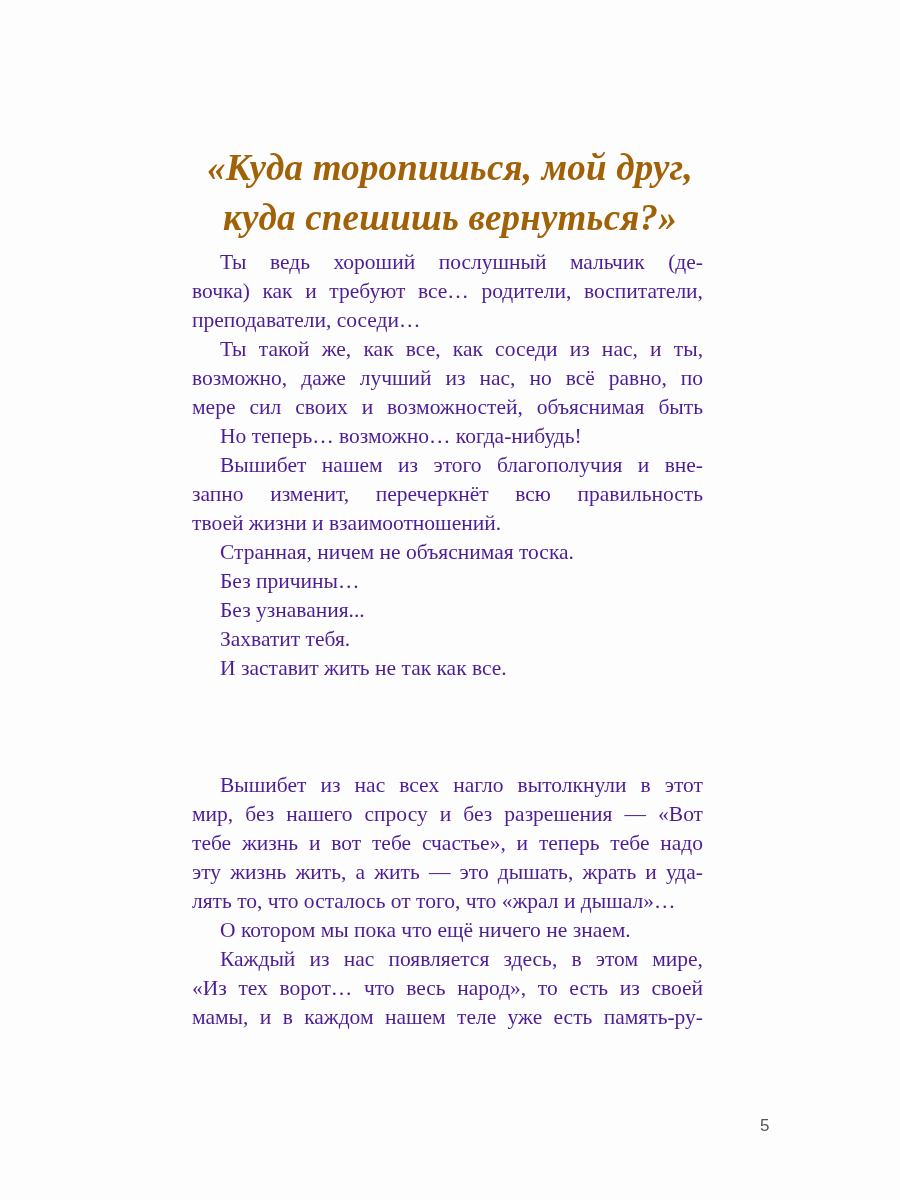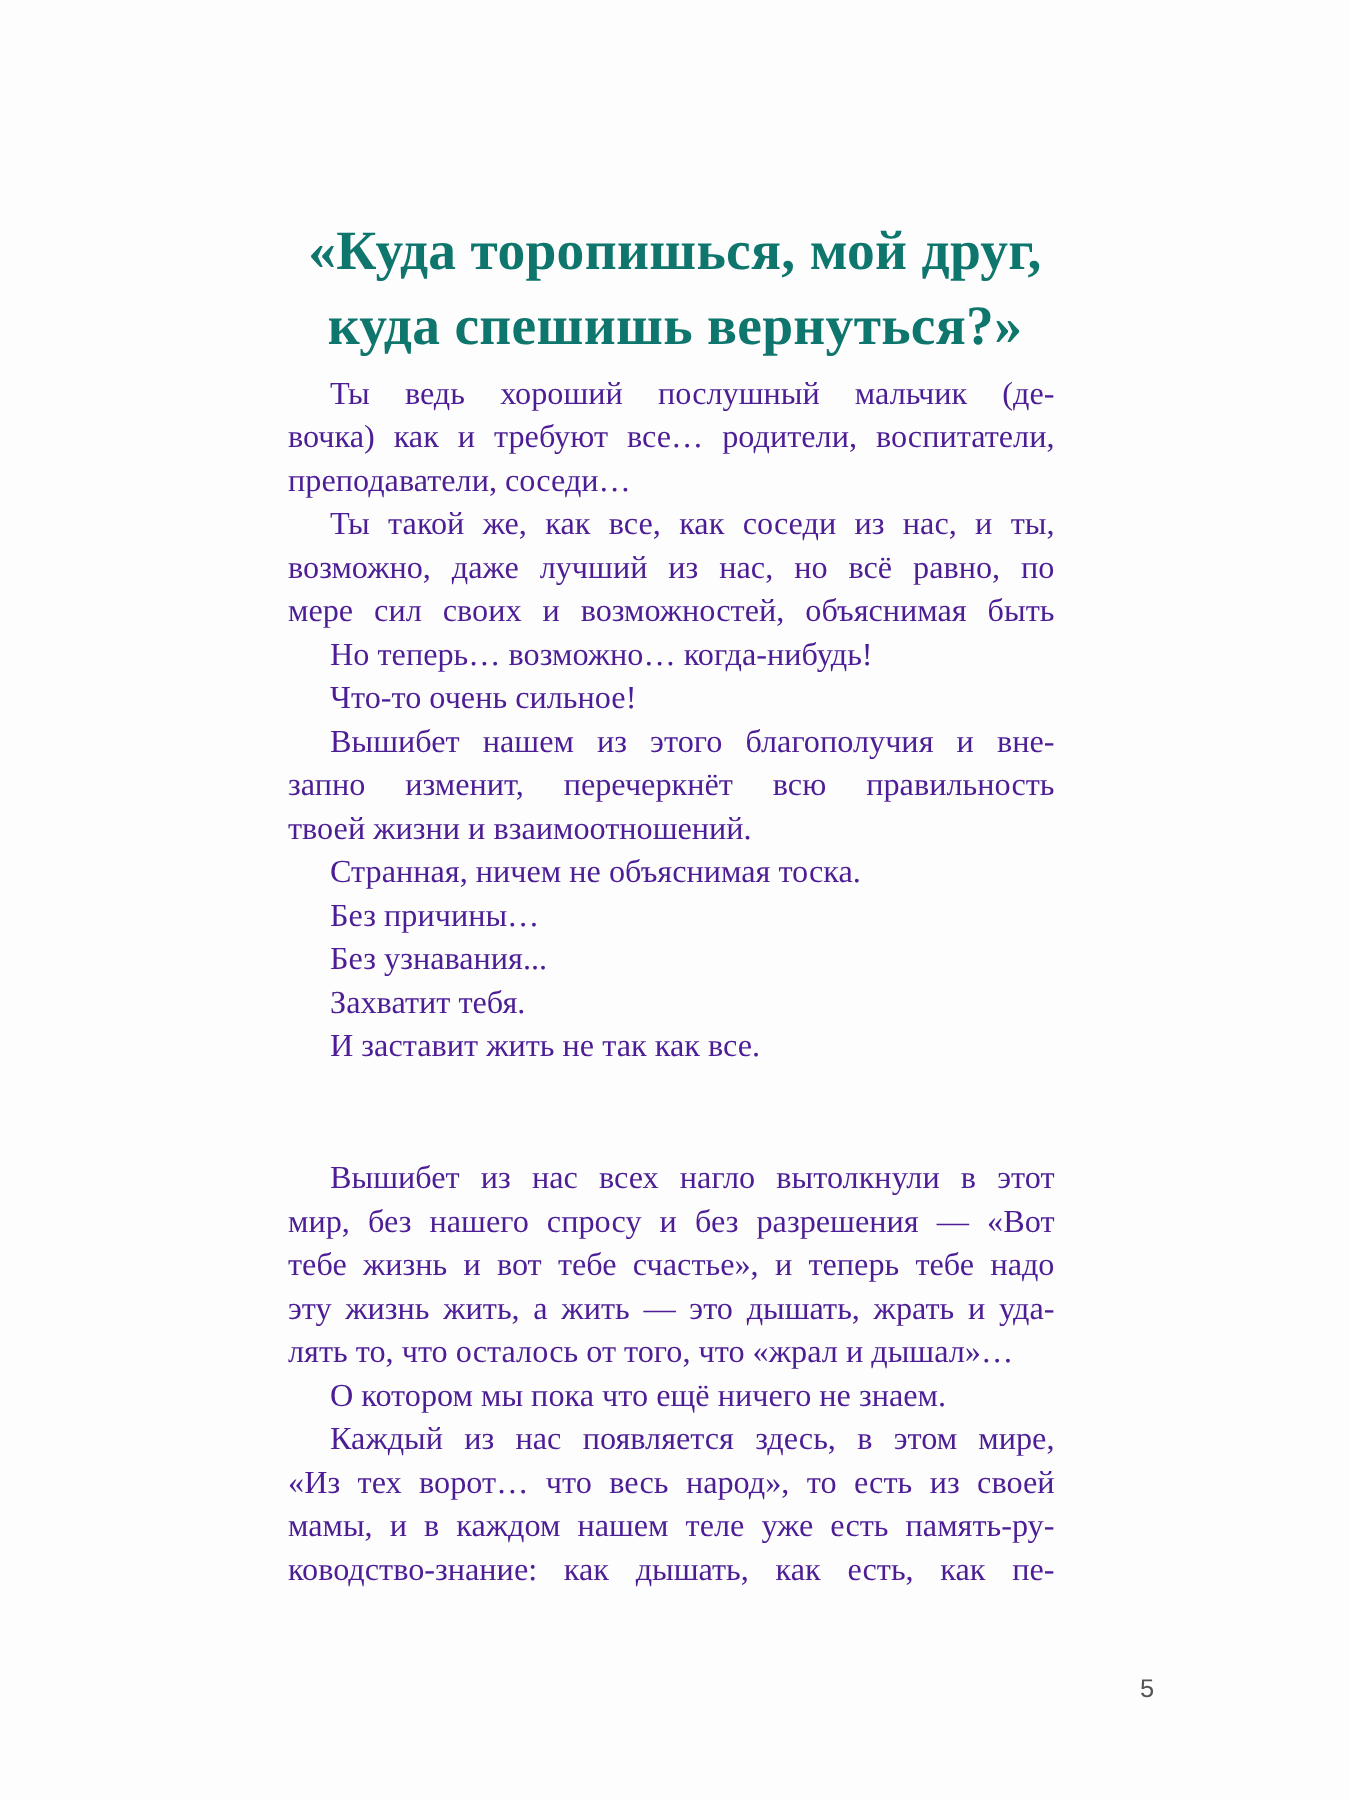--- a/index.html
+++ b/index.html
@@ -21,24 +21,25 @@
       width: 900px; height: 1200px;
       background: #fdfdfd;
     }
     .title {
       position: absolute;
       left: 150px;
       width: 600px;
       top: 118px;
       text-align: center;
       font-family: "Liberation Serif", "DejaVu Serif", serif;
+      font-style: italic;
       font-weight: bold;
       font-size: 37px;
       line-height: 50px;
-      color: #0f766e;
+      color: #a16207;
       letter-spacing: 0.2px;
     }
     .title span { display: block; }
     .text-block {
       position: absolute;
       left: 192px;
       width: 511px;
       font-size: 21.5px;
       line-height: 29px;
       color: #4c1d95;
@@ -73,37 +74,35 @@
   </h1>
 
   <div class="text-block block-1" id="section1">
       <span class="line indent">Ты ведь хороший послушный мальчик (де-</span>
       <span class="line">вочка) как и требуют все… родители, воспитатели,</span>
       <span class="line last">преподаватели, соседи…</span>
       <span class="line indent">Ты такой же, как все, как соседи из нас, и ты,</span>
       <span class="line">возможно, даже лучший из нас, но всё равно, по</span>
       <span class="line">мере сил своих и возможностей, объяснимая быть</span>
       <span class="line indent last">Но теперь… возможно… когда-нибудь!</span>
-      <span class="line indent last">Что-то очень сильное!</span>
       <span class="line indent">Вышибет нашем из этого благополучия и вне-</span>
       <span class="line">запно изменит, перечеркнёт всю правильность</span>
       <span class="line last">твоей жизни и взаимоотношений.</span>
       <span class="line indent last">Странная, ничем не объяснимая тоска.</span>
       <span class="line indent last">Без причины…</span>
       <span class="line indent last">Без узнавания...</span>
       <span class="line indent last">Захватит тебя.</span>
       <span class="line indent last">И заставит жить не так как все.</span>
     </div>
   <div class="text-block block-2" id="section2">
       <span class="line indent">Вышибет из нас всех нагло вытолкнули в этот</span>
       <span class="line">мир, без нашего спросу и без разрешения — «Вот</span>
       <span class="line">тебе жизнь и вот тебе счастье», и теперь тебе надо</span>
       <span class="line">эту жизнь жить, а жить — это дышать, жрать и уда-</span>
       <span class="line last">лять то, что осталось от того, что «жрал и дышал»…</span>
       <span class="line indent last">О котором мы пока что ещё ничего не знаем.</span>
       <span class="line indent">Каждый из нас появляется здесь, в этом мире,</span>
       <span class="line">«Из тех ворот… что весь народ», то есть из своей</span>
       <span class="line">мамы, и в каждом нашем теле уже есть память-ру-</span>
-      <span class="line">ководство-знание: как дышать, как есть, как пе-</span>
     </div>
 
   <div class="page-number">5</div>
 </div>
 
 </body></html>

